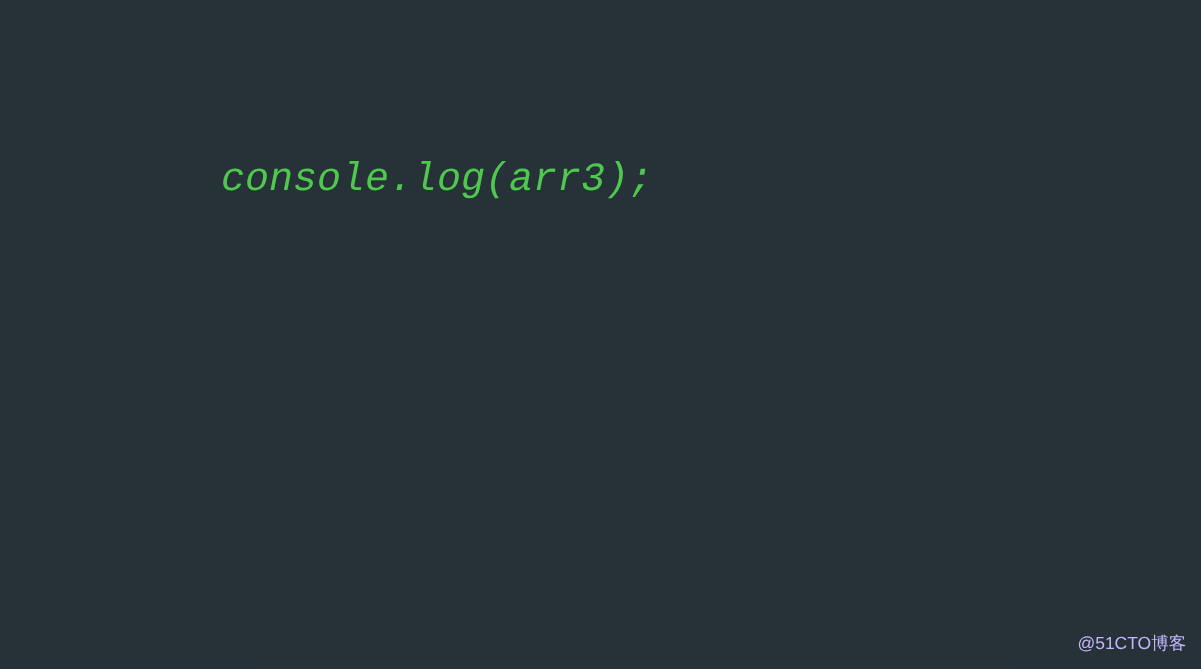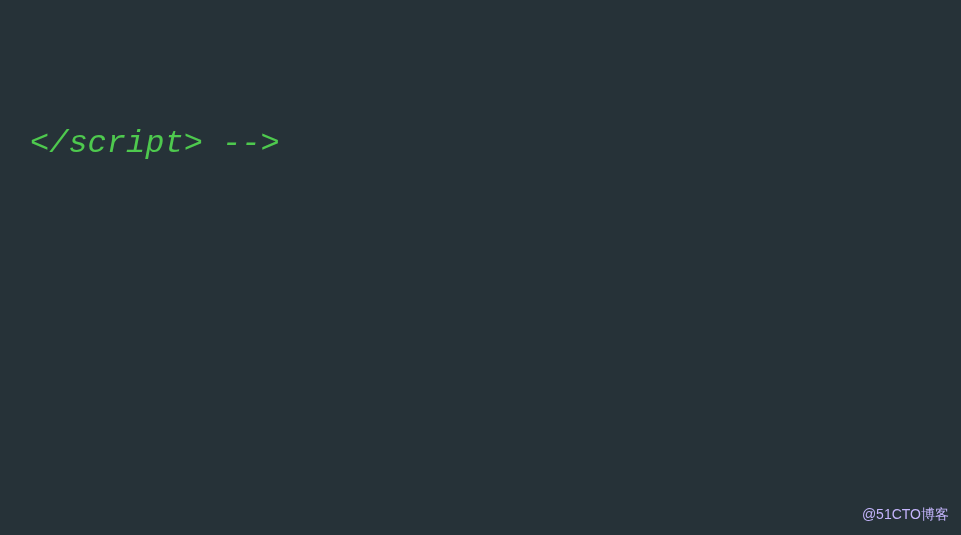--- a/index.html
+++ b/index.html
@@ -32,21 +32,21 @@
     color: #c4b5fd;
     font-size: 14px;
     font-style: normal;
     font-family: sans-serif;
   }
 </style>
 </head>
 <body>
 
 <div class="code-area">
-  <span class="line"><span class="comment">&lt;/script​&gt; --&gt;</span></span>
+  <span class="line"><span class="comment indent1">    console.log(arr3);</span></span>
   <span class="line">&nbsp;</span>
   
   
   
   
 </div>
 
 <div class="watermark">@51CTO博客</div>
 
 </body></html>

